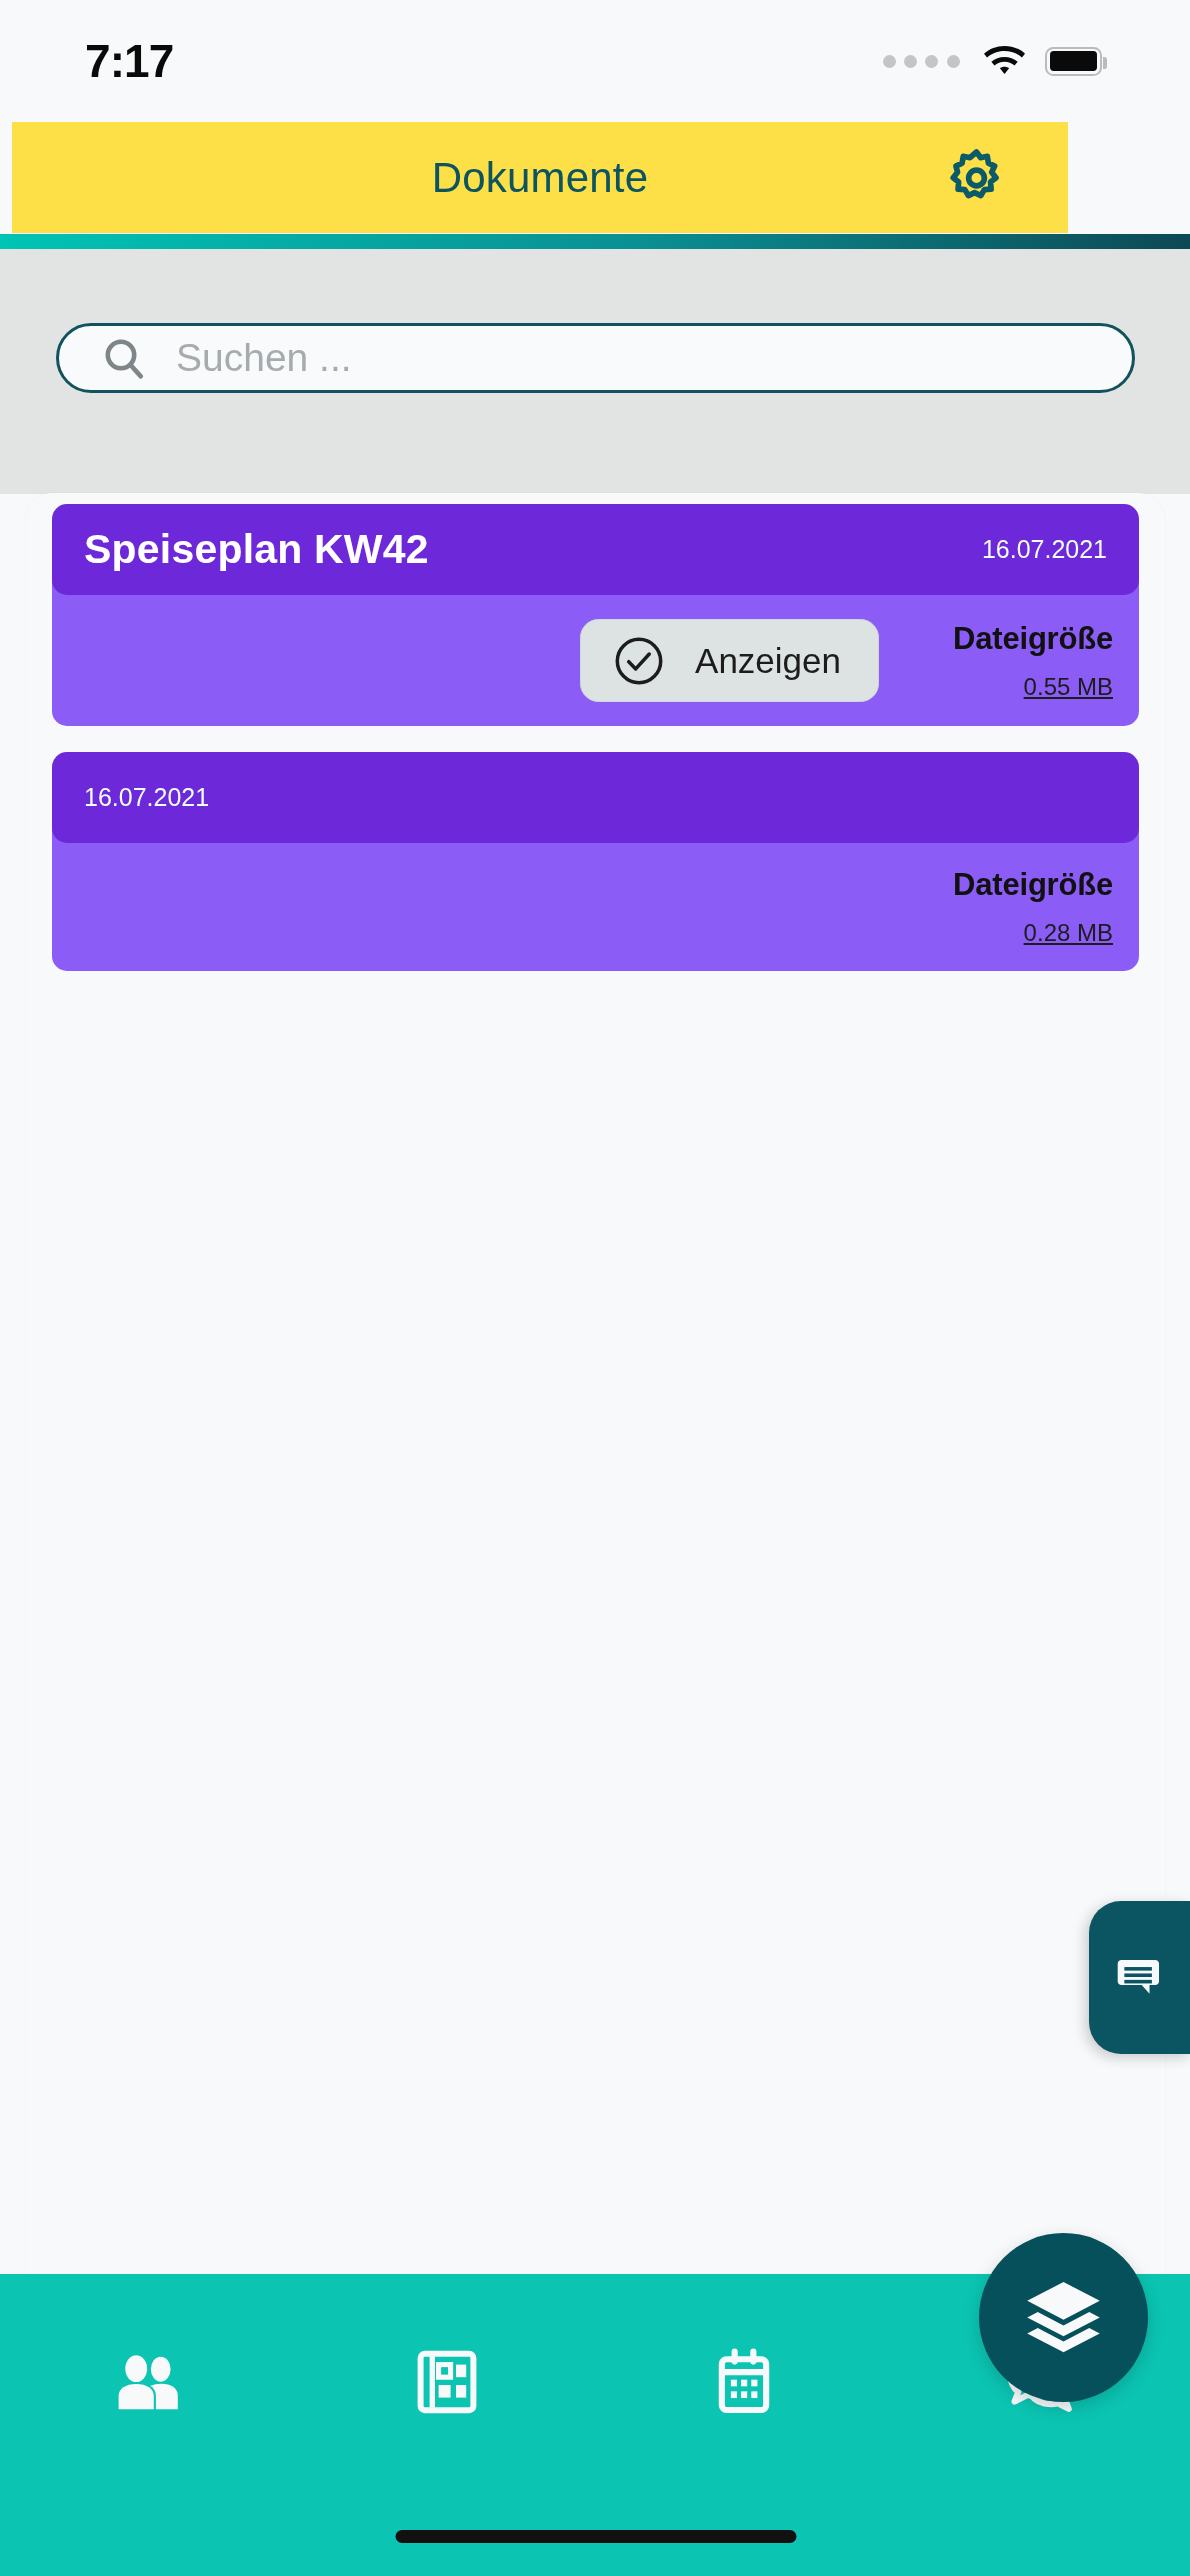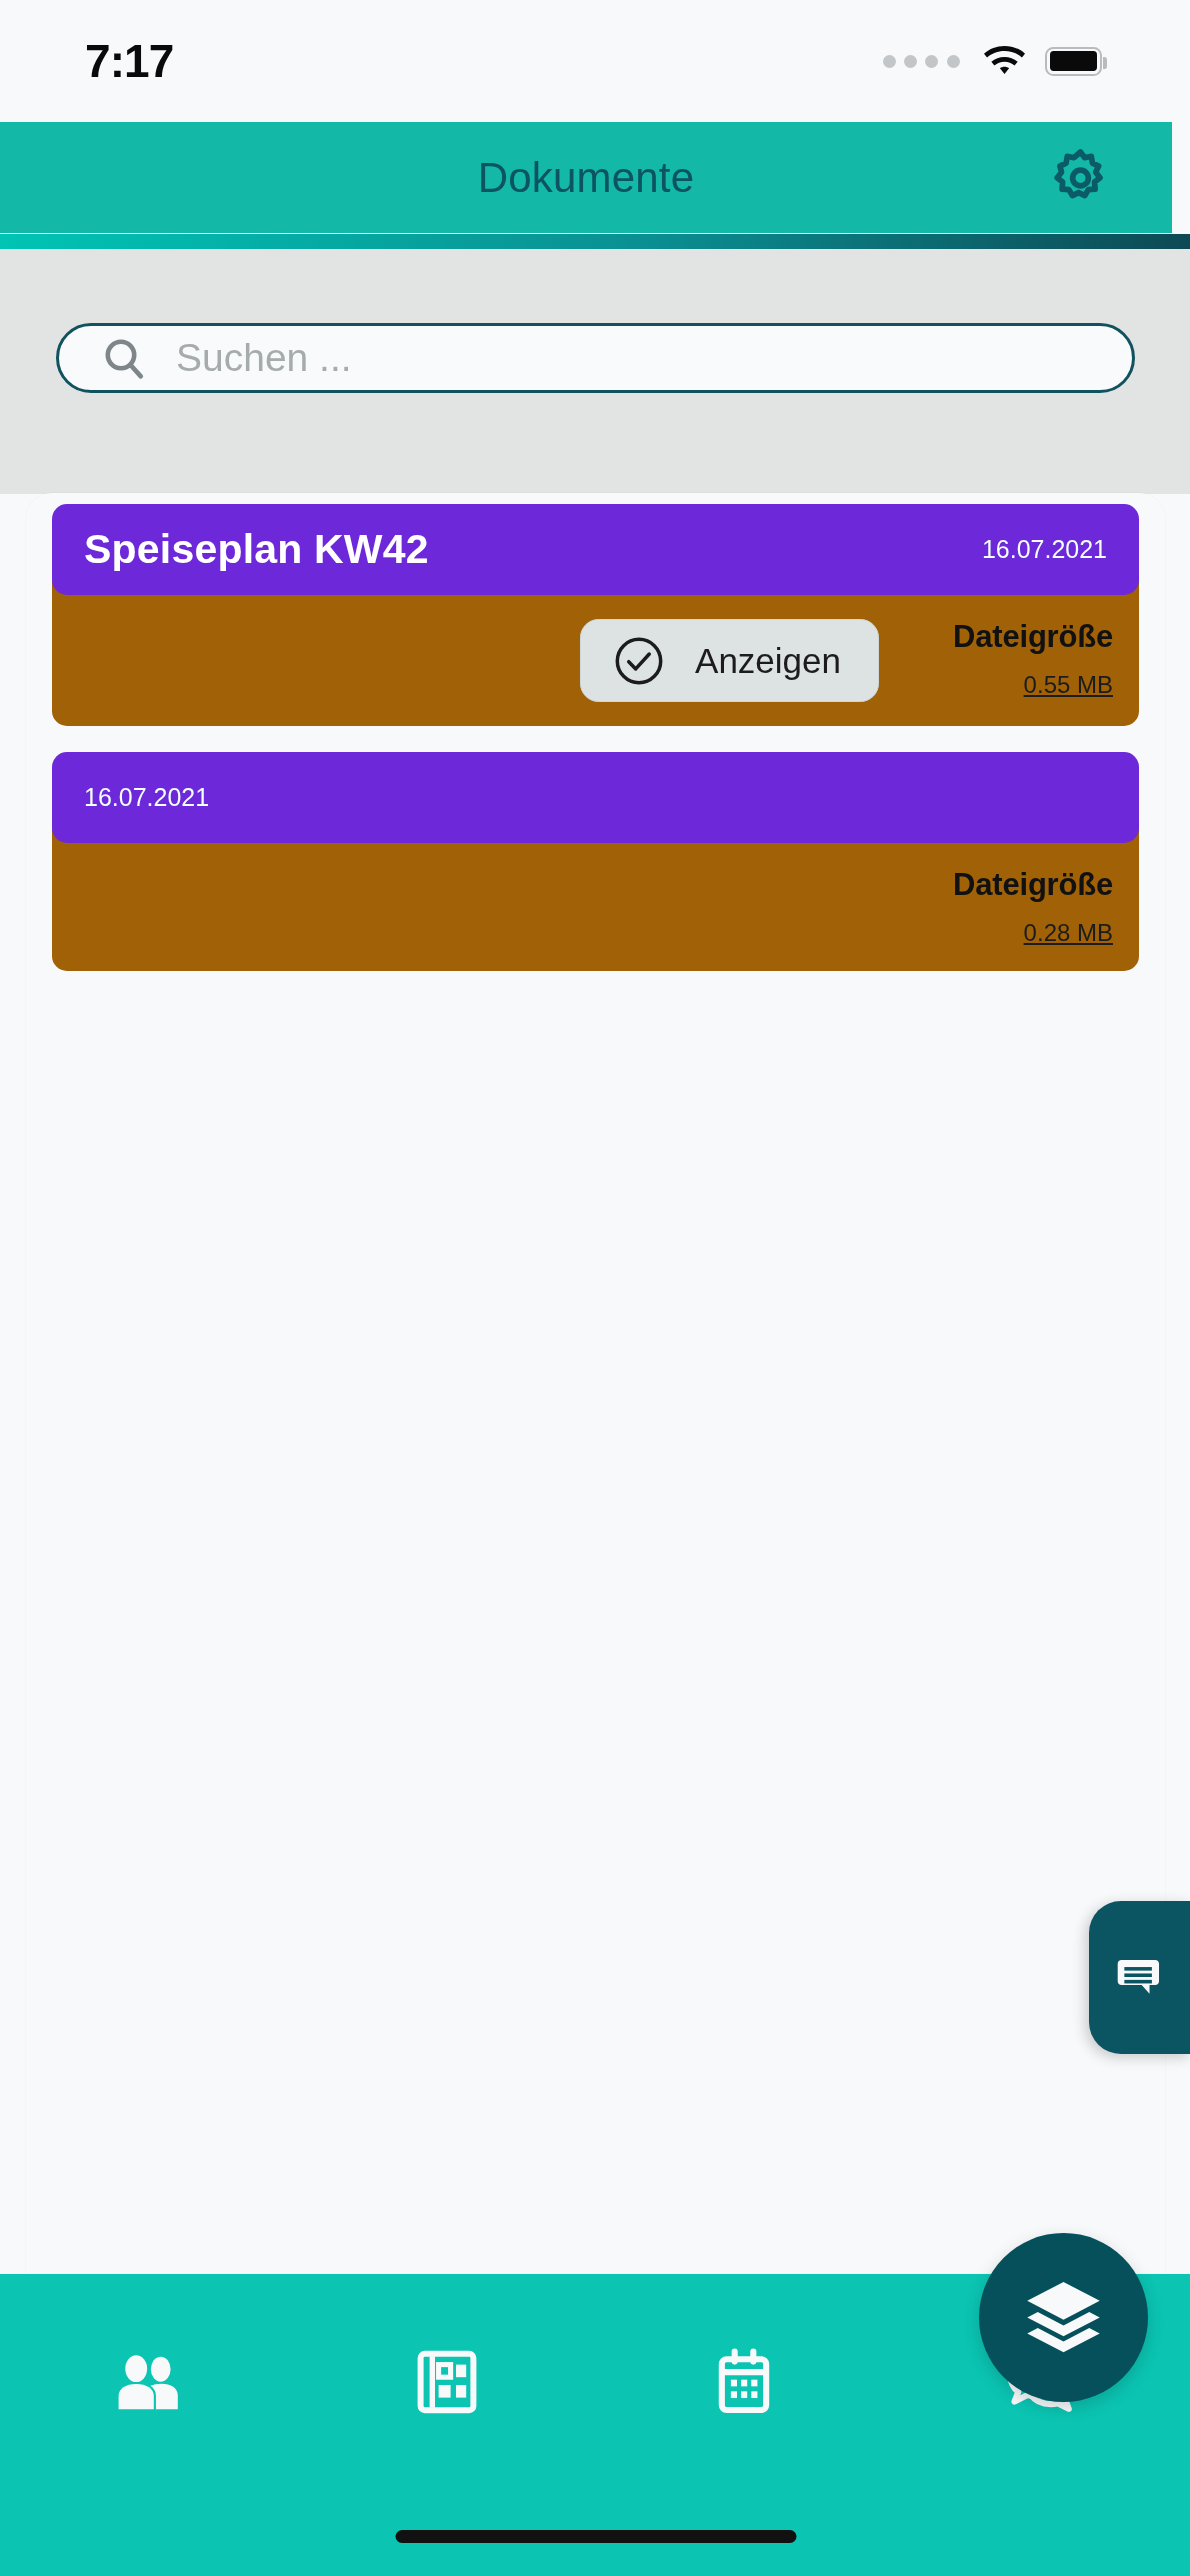--- a/index.html
+++ b/index.html
@@ -28,22 +28,22 @@
     padding:2.8px; position:relative;
   }
   .battery::after {
     content:""; position:absolute; right:-7.4px; top:8.3px; width:4.6px; height:12px;
     background:#B9BCBE; border-radius:0 2.8px 2.8px 0;
   }
   .battery i { display:block; width:100%; height:100%; background:#0A0A0A; border-radius:3.7px; }
 
   
   .header {
-    position:absolute; top:122px; left:0; width:1172px; height:111px;
-    background:#14b8a6; display:flex; align-items:center; justify-content:center;
+    position:absolute; top:122px; left:12px; width:1056px; height:111px;
+    background:#fde047; display:flex; align-items:center; justify-content:center;
   }
   .header-title { font-size:42px; color:#0D5461; font-weight:500; letter-spacing:0.2px; }
   .gear-btn {
     position:absolute; right:57px; top:50%; transform:translateY(-50%);
     width:69px; height:69px; display:flex; align-items:center; justify-content:center;
   }
   .accent-bar {
     position:absolute; top:234px; left:0; width:1191px; height:15px;
     background:linear-gradient(90deg,#00C4B4 0%, #0A8E91 55%, #0D4954 100%);
   }
@@ -69,23 +69,23 @@
   .doc-list { padding:11px 26px 0 26px; }
   .doc-card { margin-bottom:26px; }
   .doc-head {
     height:91px; background:#6d28d9; border-radius:15px;
     display:flex; align-items:center; justify-content:space-between;
     padding:0 32px; position:relative; z-index:2;
   }
   .doc-title { font-size:41px; color:#FFFFFF; font-weight:600; letter-spacing:0.2px; }
   .doc-date { font-size:25px; color:#F2FFFE; font-weight:400; }
   .doc-body {
-    background:#a16207; border-radius:0 0 15px 15px;
+    background:#8b5cf6; border-radius:0 0 15px 15px;
     margin:-15px 0 0 0; padding:39px 26px 24px 26px;
-    display:flex; justify-content:flex-end; gap:32px;
+    display:flex; align-items:center; justify-content:flex-end; gap:32px;
   }
   .act-btn {
     height:83px; border-radius:18.5px; background:#DDE2E2;
     border:1.9px solid #CFD7D8;
     display:flex; align-items:center; gap:28px; padding:0 37px 0 30px;
   }
   .act-label { font-size:35px; color:#1C1C1C; font-weight:400; }
   .size-box { text-align:right; min-width:202px; }
   .size-label { font-size:31px; color:#111; font-weight:700; letter-spacing:-0.2px; }
   .size-value { font-size:24px; color:#1C1C1C; font-weight:400; margin-top:16px;text-decoration:underline; }

